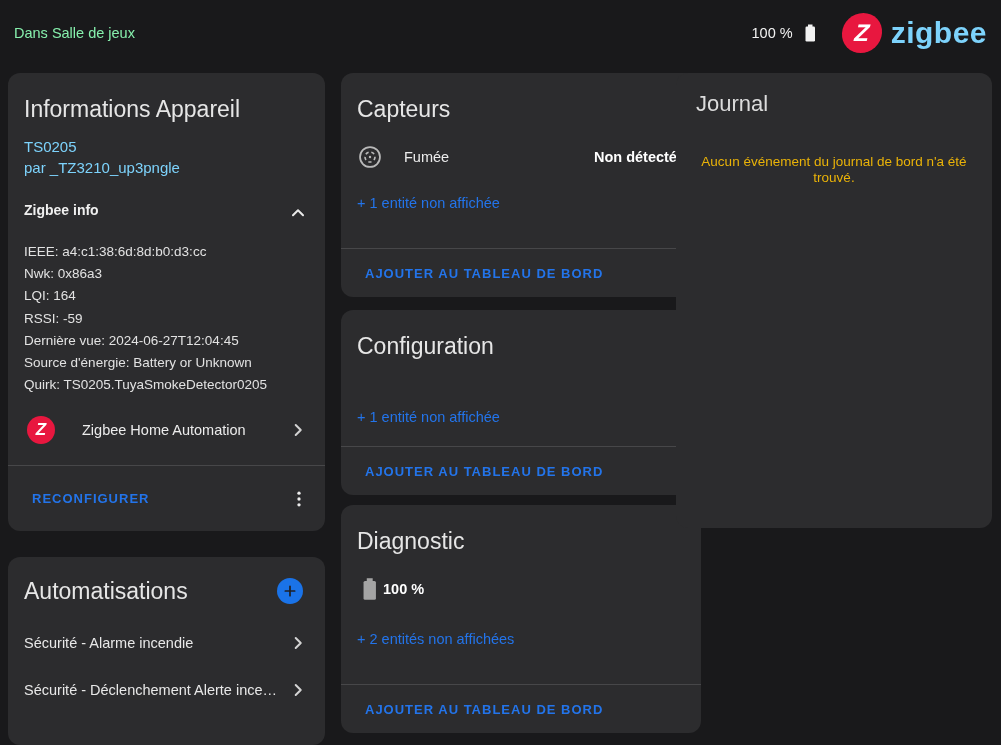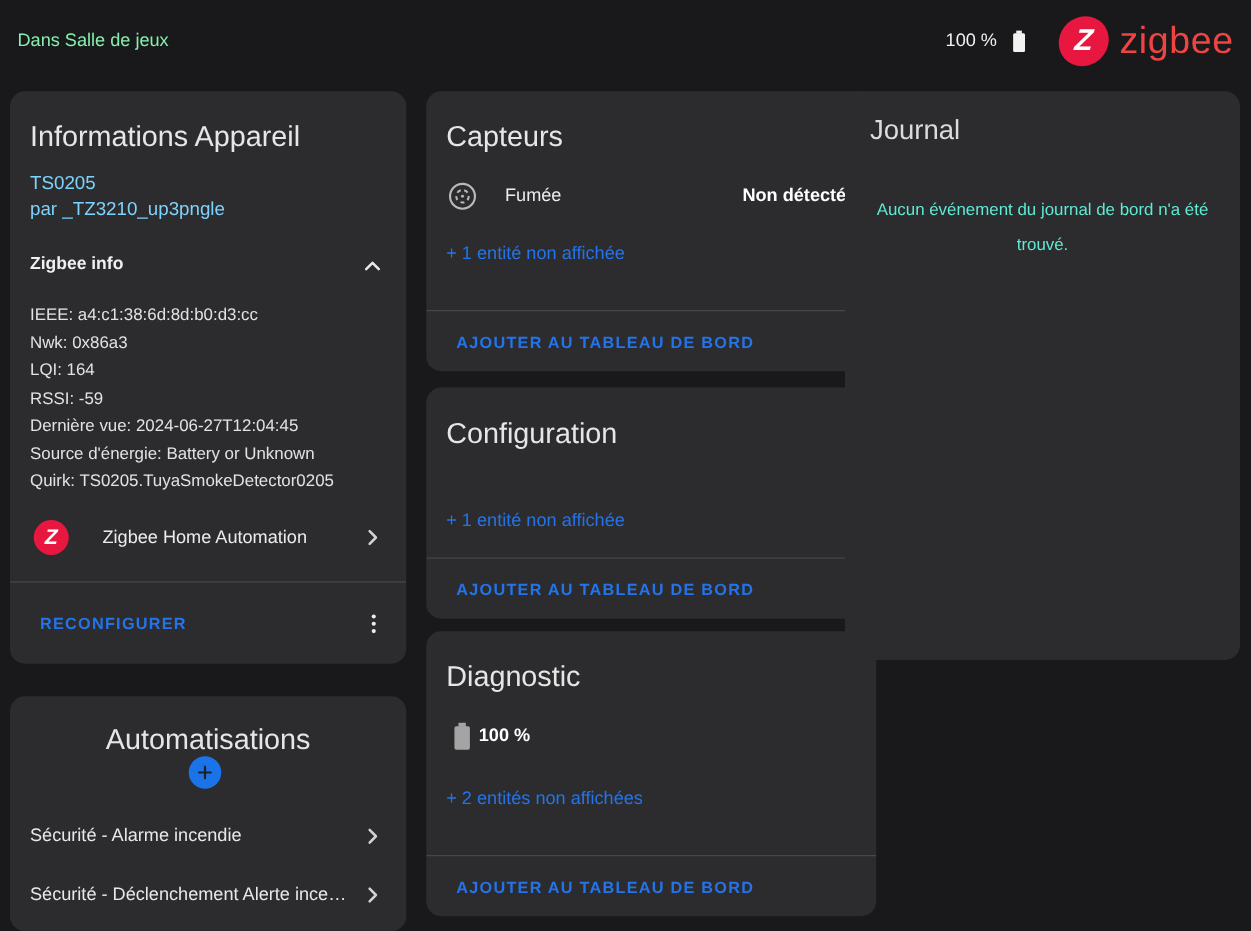--- a/index.html
+++ b/index.html
@@ -12,21 +12,21 @@
             display:flex; align-items:center; padding:0 14px; }
   .area-link { color:#86efac; font-size:14.5px; text-decoration:none; cursor:pointer; }
   .topbar-right { margin-left:auto; display:flex; align-items:center; gap:22px; }
   .battery-wrap { display:flex; align-items:center; gap:7px; }
   .battery-text { color:#f2f2f2; font-size:14.5px; }
   .brand { display:flex; align-items:center; gap:9px; }
   .brand-circle { width:40px; height:40px; border-radius:50%; background:#e8173f;
                   display:flex; align-items:center; justify-content:center;
                   color:#ffffff; font-size:24px; font-weight:bold; font-style:italic;
                   transform:skewX(-4deg); }
-  .brand-text { color:#ef4444; font-size:30px; font-weight:normal; letter-spacing:0.5px; }
+  .brand-text { color:#7dd3fc; font-size:30px; font-weight:bold; letter-spacing:0.5px; }
 
   
   .col { position:absolute; top:73px; }
   .col1 { left:8px;   width:317px; }
   .col2 { left:341px; width:360px; }
   .col3 { left:676px; width:316px; }
 
   .card { background:#2c2c2e; border-radius:12px; display:flex; flex-direction:column; overflow:hidden; }
   .card-title { color:#e6e6e6; font-size:23px; line-height:28px; font-weight:400; }
 
@@ -45,21 +45,21 @@
   .int-label { color:#ececec; font-size:14.5px; margin-left:27px; flex:1; }
   .card-footer { margin-top:auto; border-top:1px solid rgba(255,255,255,0.13);
                  height:66px; display:flex; align-items:center; padding:0 10px 0 24px;gap:36px; }
   .text-btn { color:#2374ea; font-size:13px; font-weight:bold; letter-spacing:1px;
               background:none; border:none; cursor:pointer; font-family:inherit; }
   .menu-btn { margin-left:auto; background:none; border:none; cursor:pointer; padding:6px; }
 
   
   .card-automations { height:188px; }
   .auto-pad { padding:20px 16px 8px 16px; display:flex; flex-direction:column; flex:1; }
-  .auto-head { display:flex; align-items:center; justify-content:space-between;flex-direction:column; }
+  .auto-head { display:flex; align-items:center; justify-content:space-between; }
   .plus-btn { width:26px; height:26px; border-radius:50%; background:#1a73e8; border:none; cursor:pointer;
               display:flex; align-items:center; justify-content:center; margin-right:6px; }
   .auto-rows { margin-top:14px; }
   .auto-row { height:47px; display:flex; align-items:center; justify-content:space-between; cursor:pointer; }
   .auto-label { color:#e8e8e8; font-size:14.5px; white-space:nowrap; overflow:hidden;
                 text-overflow:ellipsis; max-width:258px; }
 
   
   .card-sensors { height:224px; margin-bottom:13px; }
   .card-config  { height:185px; margin-bottom:10px; }
@@ -73,21 +73,21 @@
   .mt-config  { margin-top:49px; }
   .mt-diag    { margin-top:29px; }
   .entity-footer { margin-top:auto; border-top:1px solid rgba(255,255,255,0.13);
                    height:49px; display:flex; align-items:center; padding:0 24px; }
 
   
   .card-journal { height:455px; }
   .journal-pad { padding:17px 16px; }
   .journal-title { color:#dcdcdc; font-size:22px; line-height:28px; font-weight:400; margin-left:4px; }
   .journal-empty { margin:36px auto 0 auto; max-width:272px; text-align:center;
-                   color:#5eead4; font-size:13.5px; line-height:28px; }
+                   color:#eab308; font-size:13.5px; line-height:16px; }
 
   svg { display:block; }
 </style>
 </head>
 <body>
 
 <div class="page">
 
   <header class="topbar">
     <a class="area-link">Dans Salle de jeux</a>

